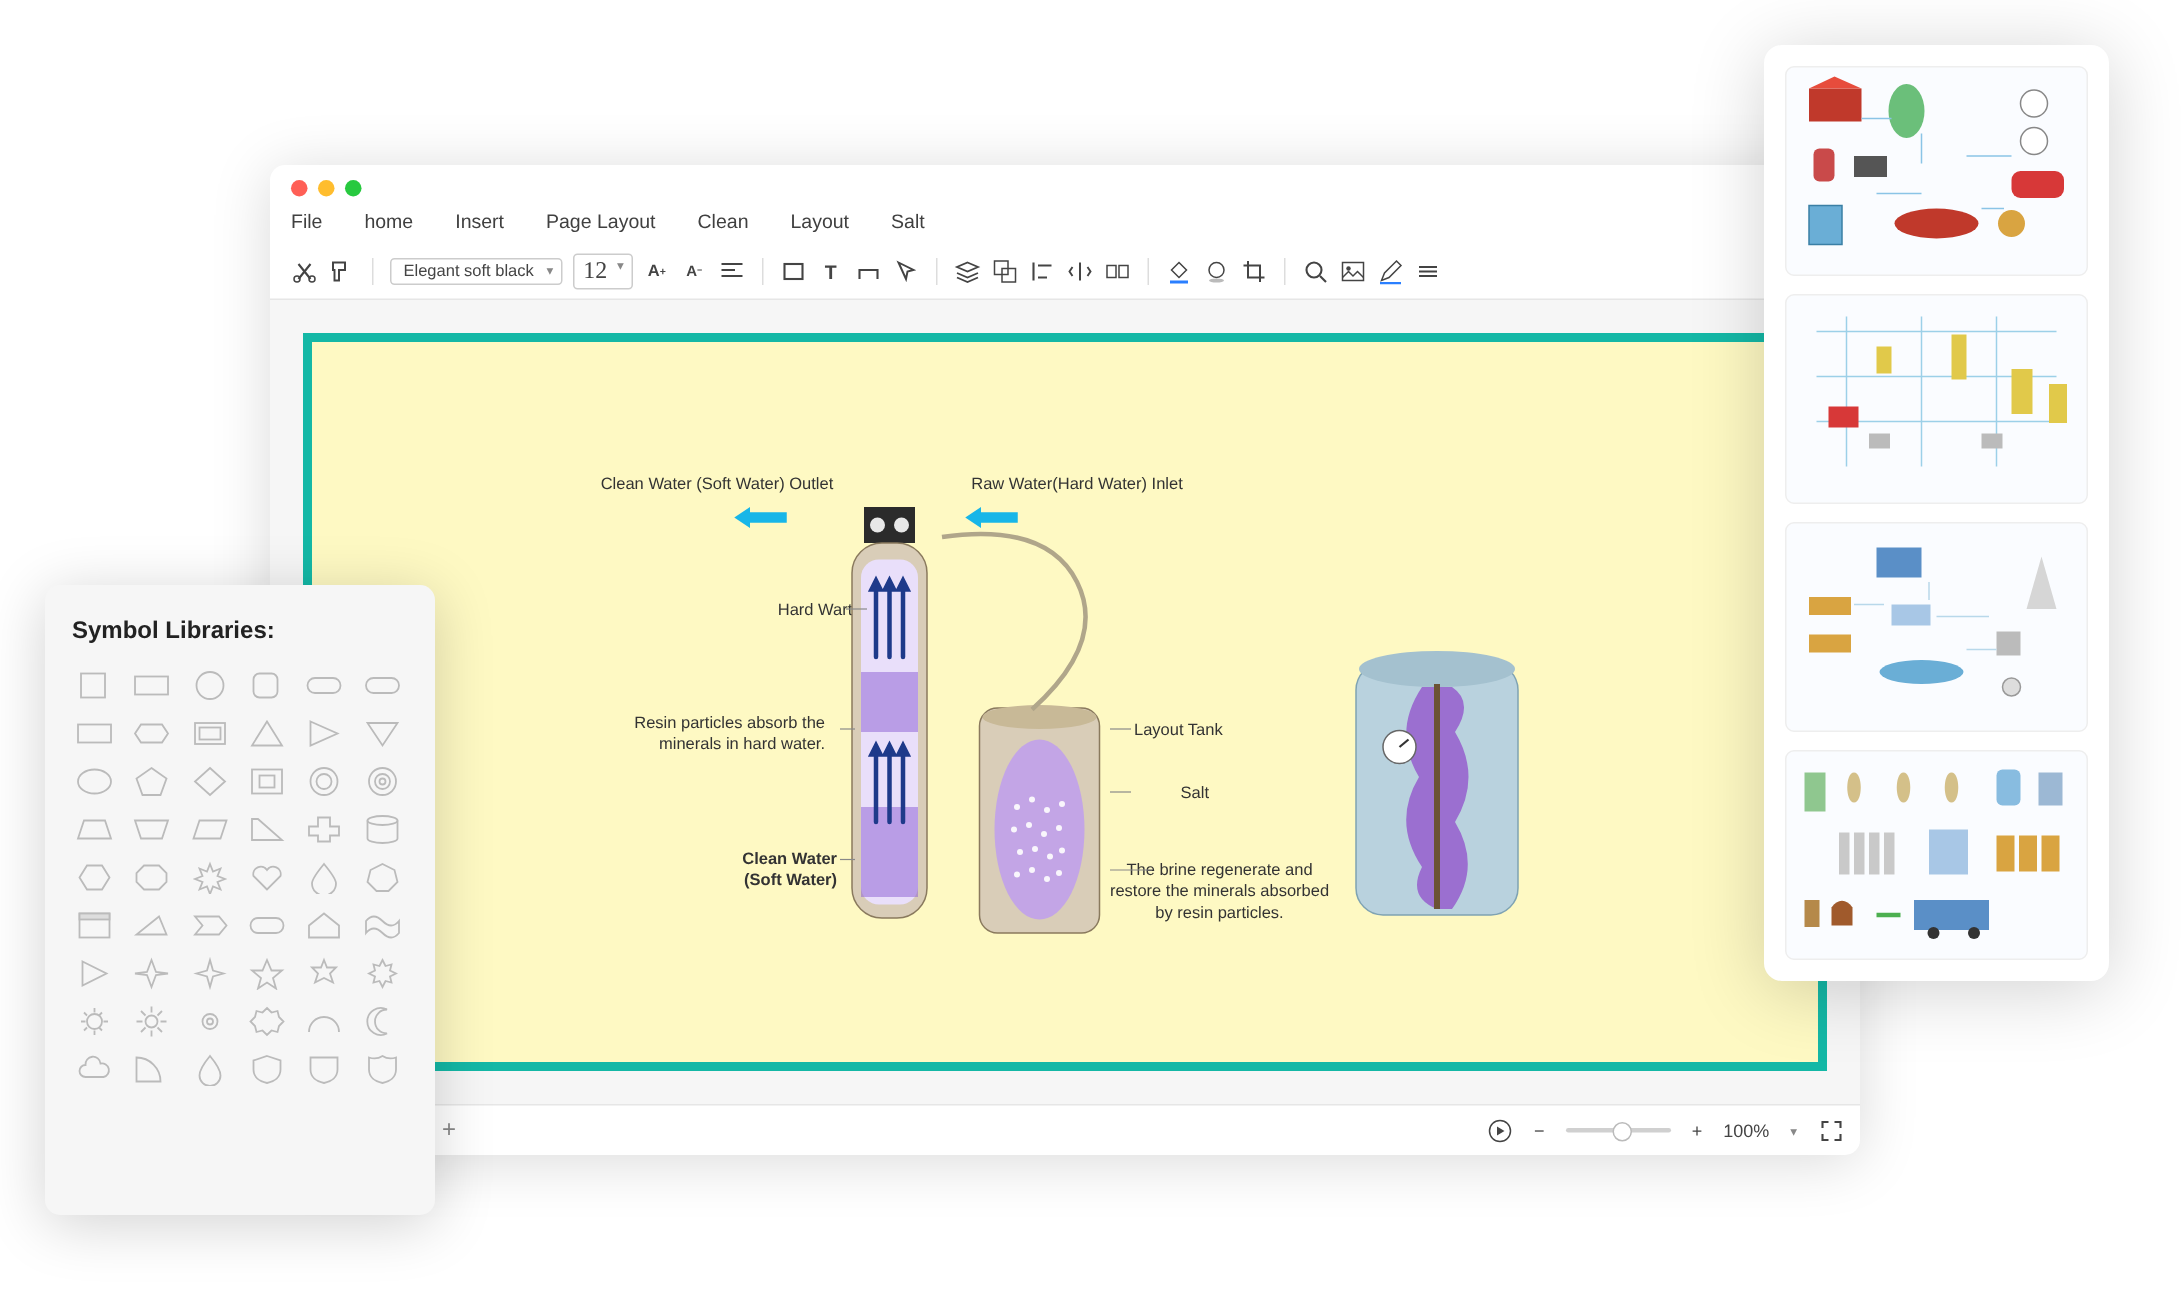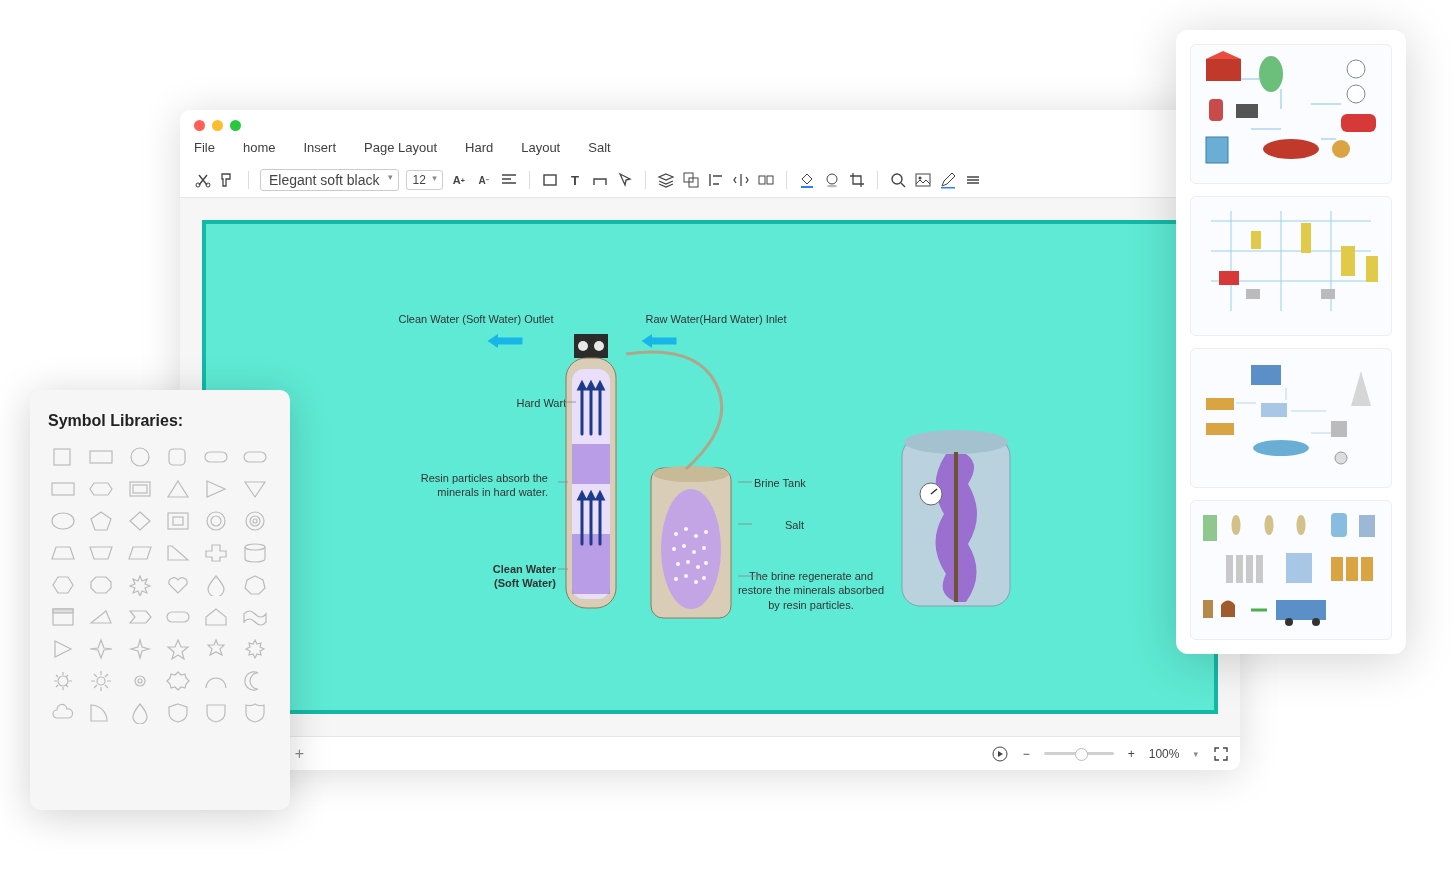--- a/index.html
+++ b/index.html
@@ -10,26 +10,26 @@
 .titlebar { height: 30px; display: flex; align-items: center; padding-left: 14px; gap: 7px; }
 .tl-dot { width: 11px; height: 11px; border-radius: 50%; }
 .tl-red { background: #ff5f56; } .tl-yel { background: #ffbd2e; } .tl-grn { background: #27c93f; }
 
 .menubar { display: flex; gap: 28px; padding: 0 14px 8px; font-size: 13px; color: #404040; }
 .menubar span { cursor: pointer; }
 
 .toolbar { display: flex; align-items: center; gap: 7px; padding: 6px 14px; border-bottom: 1px solid #e6e6e6; font-size: 12px; color: #444; }
 .tb-ico { width: 18px; height: 18px; display: inline-flex; align-items: center; justify-content: center; cursor: pointer; color: #444; }
 .tb-sep { width: 1px; height: 18px; background: #ddd; margin: 0 4px; }
-.font-sel { border: 1px solid #ccc; border-radius: 3px; padding: 2px 18px 2px 8px; font-size: 14px; position: relative; min-width: 110px; cursor: pointer; }
+.font-sel { border: 1px solid #ccc; border-radius: 3px; padding: 2px 18px 2px 8px; font-size: 11px; position: relative; min-width: 110px; cursor: pointer; }
 .font-sel::after, .size-sel::after { content: "▾"; position: absolute; right: 5px; top: 2px; font-size: 9px; color: #888; }
-.size-sel { border: 1px solid #ccc; border-radius: 3px; padding: 2px 16px 2px 6px; font-size: 12px; position: relative; min-width: 30px; cursor: pointer; }
+.size-sel { border: 1px solid #ccc; border-radius: 3px; padding: 2px 16px 2px 6px; font-size: 16px; position: relative; min-width: 30px; cursor: pointer; font-family: Liberation Serif, serif; }
 
 .canvas-area { flex: 1; background: #f6f6f6; padding: 22px; position: relative; overflow: hidden; }
-.canvas { background: #5eead4; width: 100%; height: 100%; border: 4px solid #14b8a6; position: relative; }
+.canvas { background: #fef9c3; width: 100%; height: 100%; border: 6px solid #14b8a6; position: relative; }
 
 .statusbar { height: 34px; border-top: 1px solid #e6e6e6; display: flex; align-items: center; font-size: 12px; color: #444; padding: 0 10px; }
 .status-left { display: flex; align-items: center; gap: 14px; }
 .page-tab { padding: 4px 10px; border-bottom: 2px solid #555; font-weight: 500; }
 .add-page { font-size: 16px; color: #888; cursor: pointer; }
 .status-right { margin-left: auto; display: flex; align-items: center; gap: 14px; }
 .zoom-slider { width: 70px; height: 3px; background: #d0d0d0; border-radius: 2px; position: relative; }
 .zoom-slider::after { content: ""; position: absolute; left: 45%; top: -4px; width: 11px; height: 11px; border-radius: 50%; background: #fff; border: 1px solid #bbb; }
 
 
@@ -62,21 +62,21 @@
     <span class="tl-dot tl-red"></span>
     <span class="tl-dot tl-yel"></span>
     <span class="tl-dot tl-grn"></span>
   </div>
 
   <div class="menubar">
     <span>File</span>
     <span>home</span>
     <span>Insert</span>
     <span>Page Layout</span>
-    <span>Hard</span>
+    <span>Clean</span>
     <span>Layout</span>
     <span>Salt</span>
   </div>
 
   <div class="toolbar">
     <span class="tb-ico">
         <svg viewBox="0 0 18 18">
           <path d="M5 4l8 10M13 4l-8 10" stroke="currentColor" fill="none" stroke-width="1.4"></path>
           <circle cx="4" cy="14" r="2" fill="none" stroke="currentColor"></circle>
           <circle cx="14" cy="14" r="2" fill="none" stroke="currentColor"></circle>
@@ -188,21 +188,21 @@
   </div>
 
   <div class="canvas-area">
     <div class="canvas">
 
       <div class="diagram-label" style="left:190px;top:88px;width:160px;">Clean Water (Soft Water) Outlet</div>
       <div class="diagram-label" style="left:430px;top:88px;width:160px;">Raw Water(Hard Water) Inlet</div>
       <div class="diagram-label" style="left:300px;top:172px;width:70px;text-align:right;">Hard Warter</div>
       <div class="diagram-label" style="left:212px;top:247px;width:130px;text-align:right;">Resin particles absorb the minerals in hard water.</div>
       <div class="diagram-label" style="left:260px;top:338px;width:90px;text-align:right;font-weight:bold;">Clean Water (Soft Water)</div>
-      <div class="diagram-label" style="left:548px;top:252px;width:70px;text-align:left;">Brine Tank</div>
+      <div class="diagram-label" style="left:548px;top:252px;width:70px;text-align:left;">Layout Tank</div>
       <div class="diagram-label" style="left:548px;top:294px;width:50px;text-align:right;">Salt</div>
       <div class="diagram-label" style="left:530px;top:345px;width:150px;">The brine regenerate and restore the minerals absorbed by resin particles.</div>
 
       <div class="arrow-blue" style="left:280px;top:110px;"><svg viewBox="0 0 40 16">
             <path d="M40 4H12V0L0 8l12 8v-4h28z" fill="#18b6e8"></path>
           </svg></div>
       <div class="arrow-blue" style="left:434px;top:110px;"><svg viewBox="0 0 40 16">
             <path d="M40 4H12V0L0 8l12 8v-4h28z" fill="#18b6e8"></path>
           </svg></div>
 

